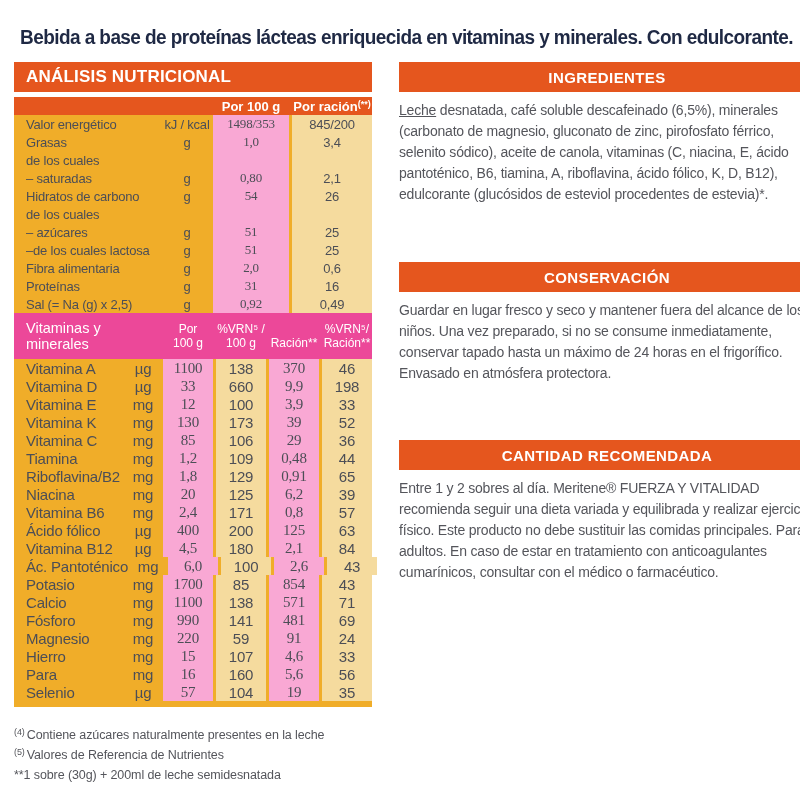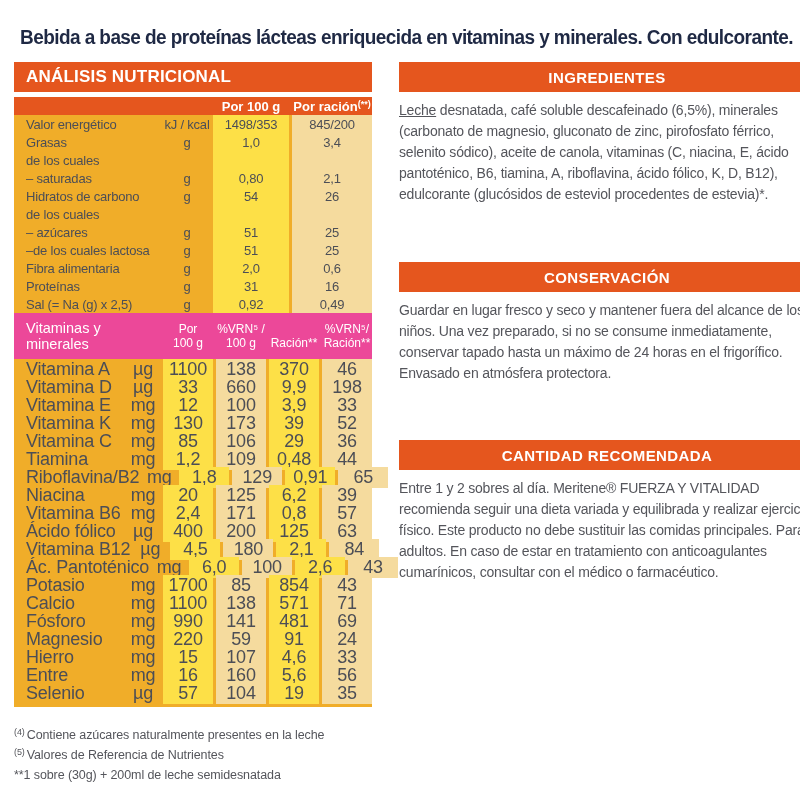--- a/index.html
+++ b/index.html
@@ -21,30 +21,30 @@
   .thead{background:#E5561E;display:grid;grid-template-columns:12px 1fr 52px 76px 3px 80px;
     height:18px;align-items:center;color:#fff;font-weight:bold;font-size:13px;}
   .thead .hc{text-align:center;white-space:nowrap;}
   .sup2{font-size:9px;position:relative;top:-4px;}
 
   .mrow{display:grid;grid-template-columns:12px 1fr 52px 76px 3px 80px;height:18px;
     align-items:center;font-size:13px;color:#4C4E56;letter-spacing:-0.2px;}
   .mrow .c-name{white-space:nowrap;}
   .mrow .c-unit{text-align:center;white-space:nowrap;}
   .c-v{height:100%;display:flex;align-items:center;justify-content:center;}
-  .cream{background:#fde047;}
+  .cream{background:#f9a8d4;font-family:Liberation Serif, serif;}
   .yellow{background:#F5DB9E;}
 
   .vhead{background:#ec4899;display:grid;grid-template-columns:12px 1fr 40px 50px 3px 50px 3px 50px 3px 50px;
     height:46px;align-items:center;color:#fff;font-weight:normal;}
   .vhead .vh-name{grid-column:2 / span 2;font-size:14.5px;line-height:16px;}
   .vhead .vh{font-size:12px;line-height:14px;text-align:center;white-space:nowrap;}
 
   .vrow{display:grid;grid-template-columns:12px 1fr 40px 50px 3px 50px 3px 50px 3px 50px;height:18px;
-    align-items:center;font-size:18px;color:#4C4E56;letter-spacing:-0.2px;}
+    align-items:center;font-size:15px;color:#4C4E56;letter-spacing:-0.2px;}
   .vrow .c-name{white-space:nowrap;}
   .vrow .c-unit{text-align:center;}
 
   .footnotes{margin-top:19px;font-size:12.5px;color:#54555B;line-height:19px;letter-spacing:-0.1px;}
   .fnsup{font-size:9px;position:relative;top:-4px;margin-right:2px;}
 
   .rc-block{position:absolute;left:0;width:416px;}
   .rc-text{font-size:14px;line-height:21px;color:#54555B;letter-spacing:-0.2px;text-align:left;}
   .u{text-decoration:underline;}
 </style>
@@ -413,21 +413,21 @@
     <div></div>
     <div class="c-v yellow">107</div>
     <div></div>
     <div class="c-v cream">4,6</div>
     <div></div>
     <div class="c-v yellow">33</div>
   </div>
 
   <div class="vrow">
     <div></div>
-    <div class="c-name">Entre</div>
+    <div class="c-name">Para</div>
     <div class="c-unit">mg</div>
     <div class="c-v cream">16</div>
     <div></div>
     <div class="c-v yellow">160</div>
     <div></div>
     <div class="c-v cream">5,6</div>
     <div></div>
     <div class="c-v yellow">56</div>
   </div>
 

